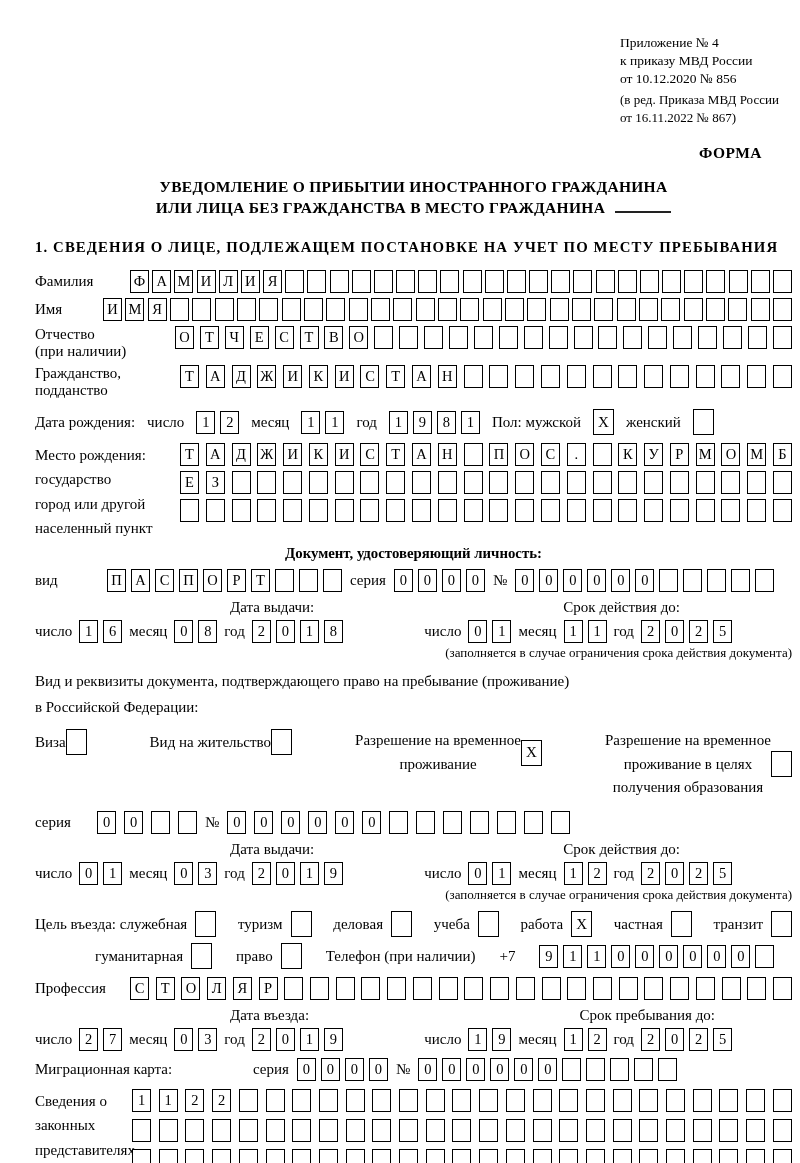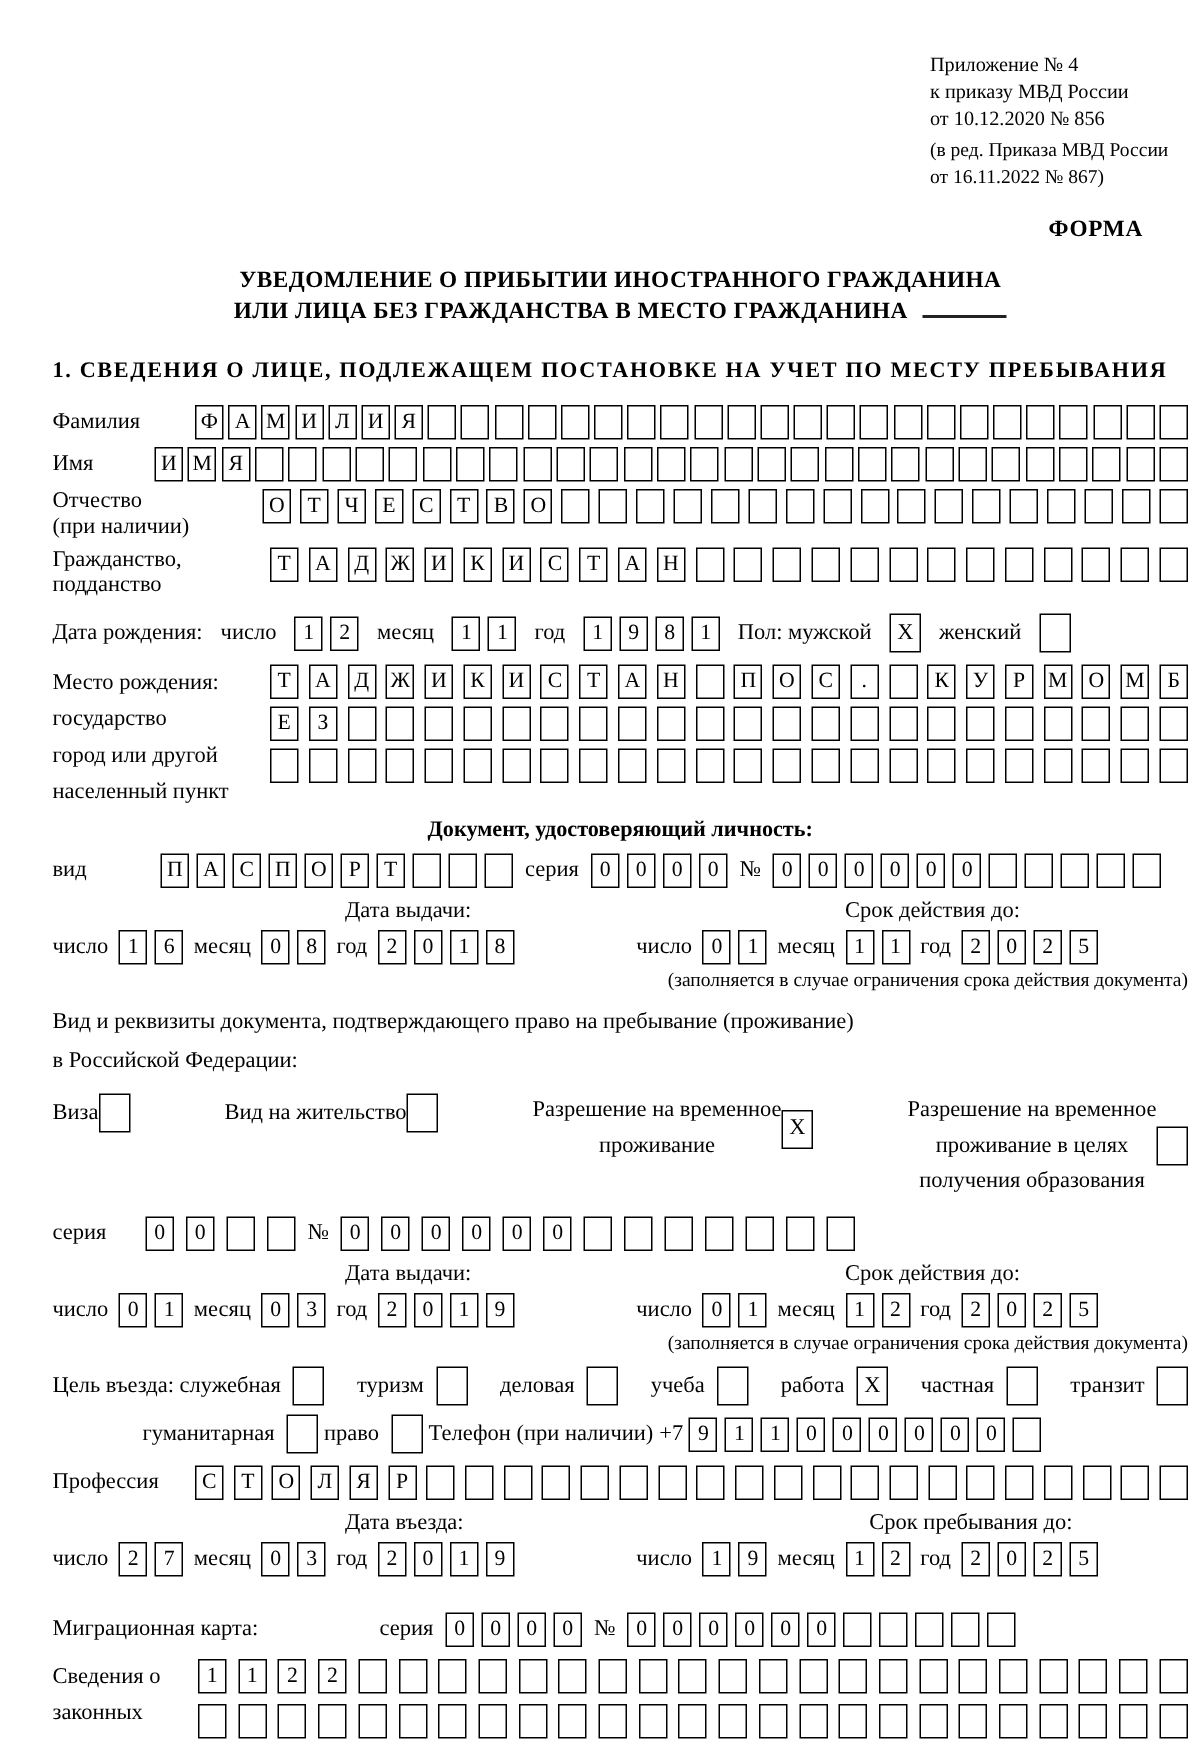--- a/index.html
+++ b/index.html
@@ -58,21 +58,21 @@
   .dright { margin-left:auto; margin-right:60px; }
   .note { text-align:right; font-size:13px; margin:1px 0 8px; }
 
   .intro { line-height:1.7; margin-top:4px; }
   .optrow { display:flex; justify-content:space-between; align-items:flex-start; margin:9px 0 12px; }
   .opt { display:flex; align-items:center; }
   .opt-c { align-items:center; gap:8px; }
   .opt-label { text-align:center; line-height:1.55; }
 
   .prow { display:flex; justify-content:space-between; align-items:center; margin:8px 0 6px; }
-  .phrow { display:flex; align-items:center; gap:4px; padding-left:60px; margin:4px 0 8px; }
+  .phrow { display:flex; align-items:center; gap:24px; padding-left:60px; margin:4px 0 8px; }
 </style>
 </head>
 <body>
 
 <div class="page">
 
   <div class="annex">
     <div>Приложение № 4</div>
     <div>к приказу МВД России</div>
     <div>от 10.12.2020 № 856</div>
@@ -665,21 +665,21 @@
       <span>год</span>
       <span class="ct">
           <span class="cell">2</span>
           <span class="cell">0</span>
           <span class="cell">2</span>
           <span class="cell">5</span>
         </span>
     </span>
   </div>
 
-  <div class="frow" style="margin-top:24px;">
+  <div class="frow" style="margin-top:7px;">
     <span class="flabel w218">Миграционная карта:</span>
     <span class="mid0">серия</span>
     <span class="ct">
         <span class="cell">0</span>
         <span class="cell">0</span>
         <span class="cell">0</span>
         <span class="cell">0</span>
       </span>
     <span class="mid">№</span>
     <span class="ct">

